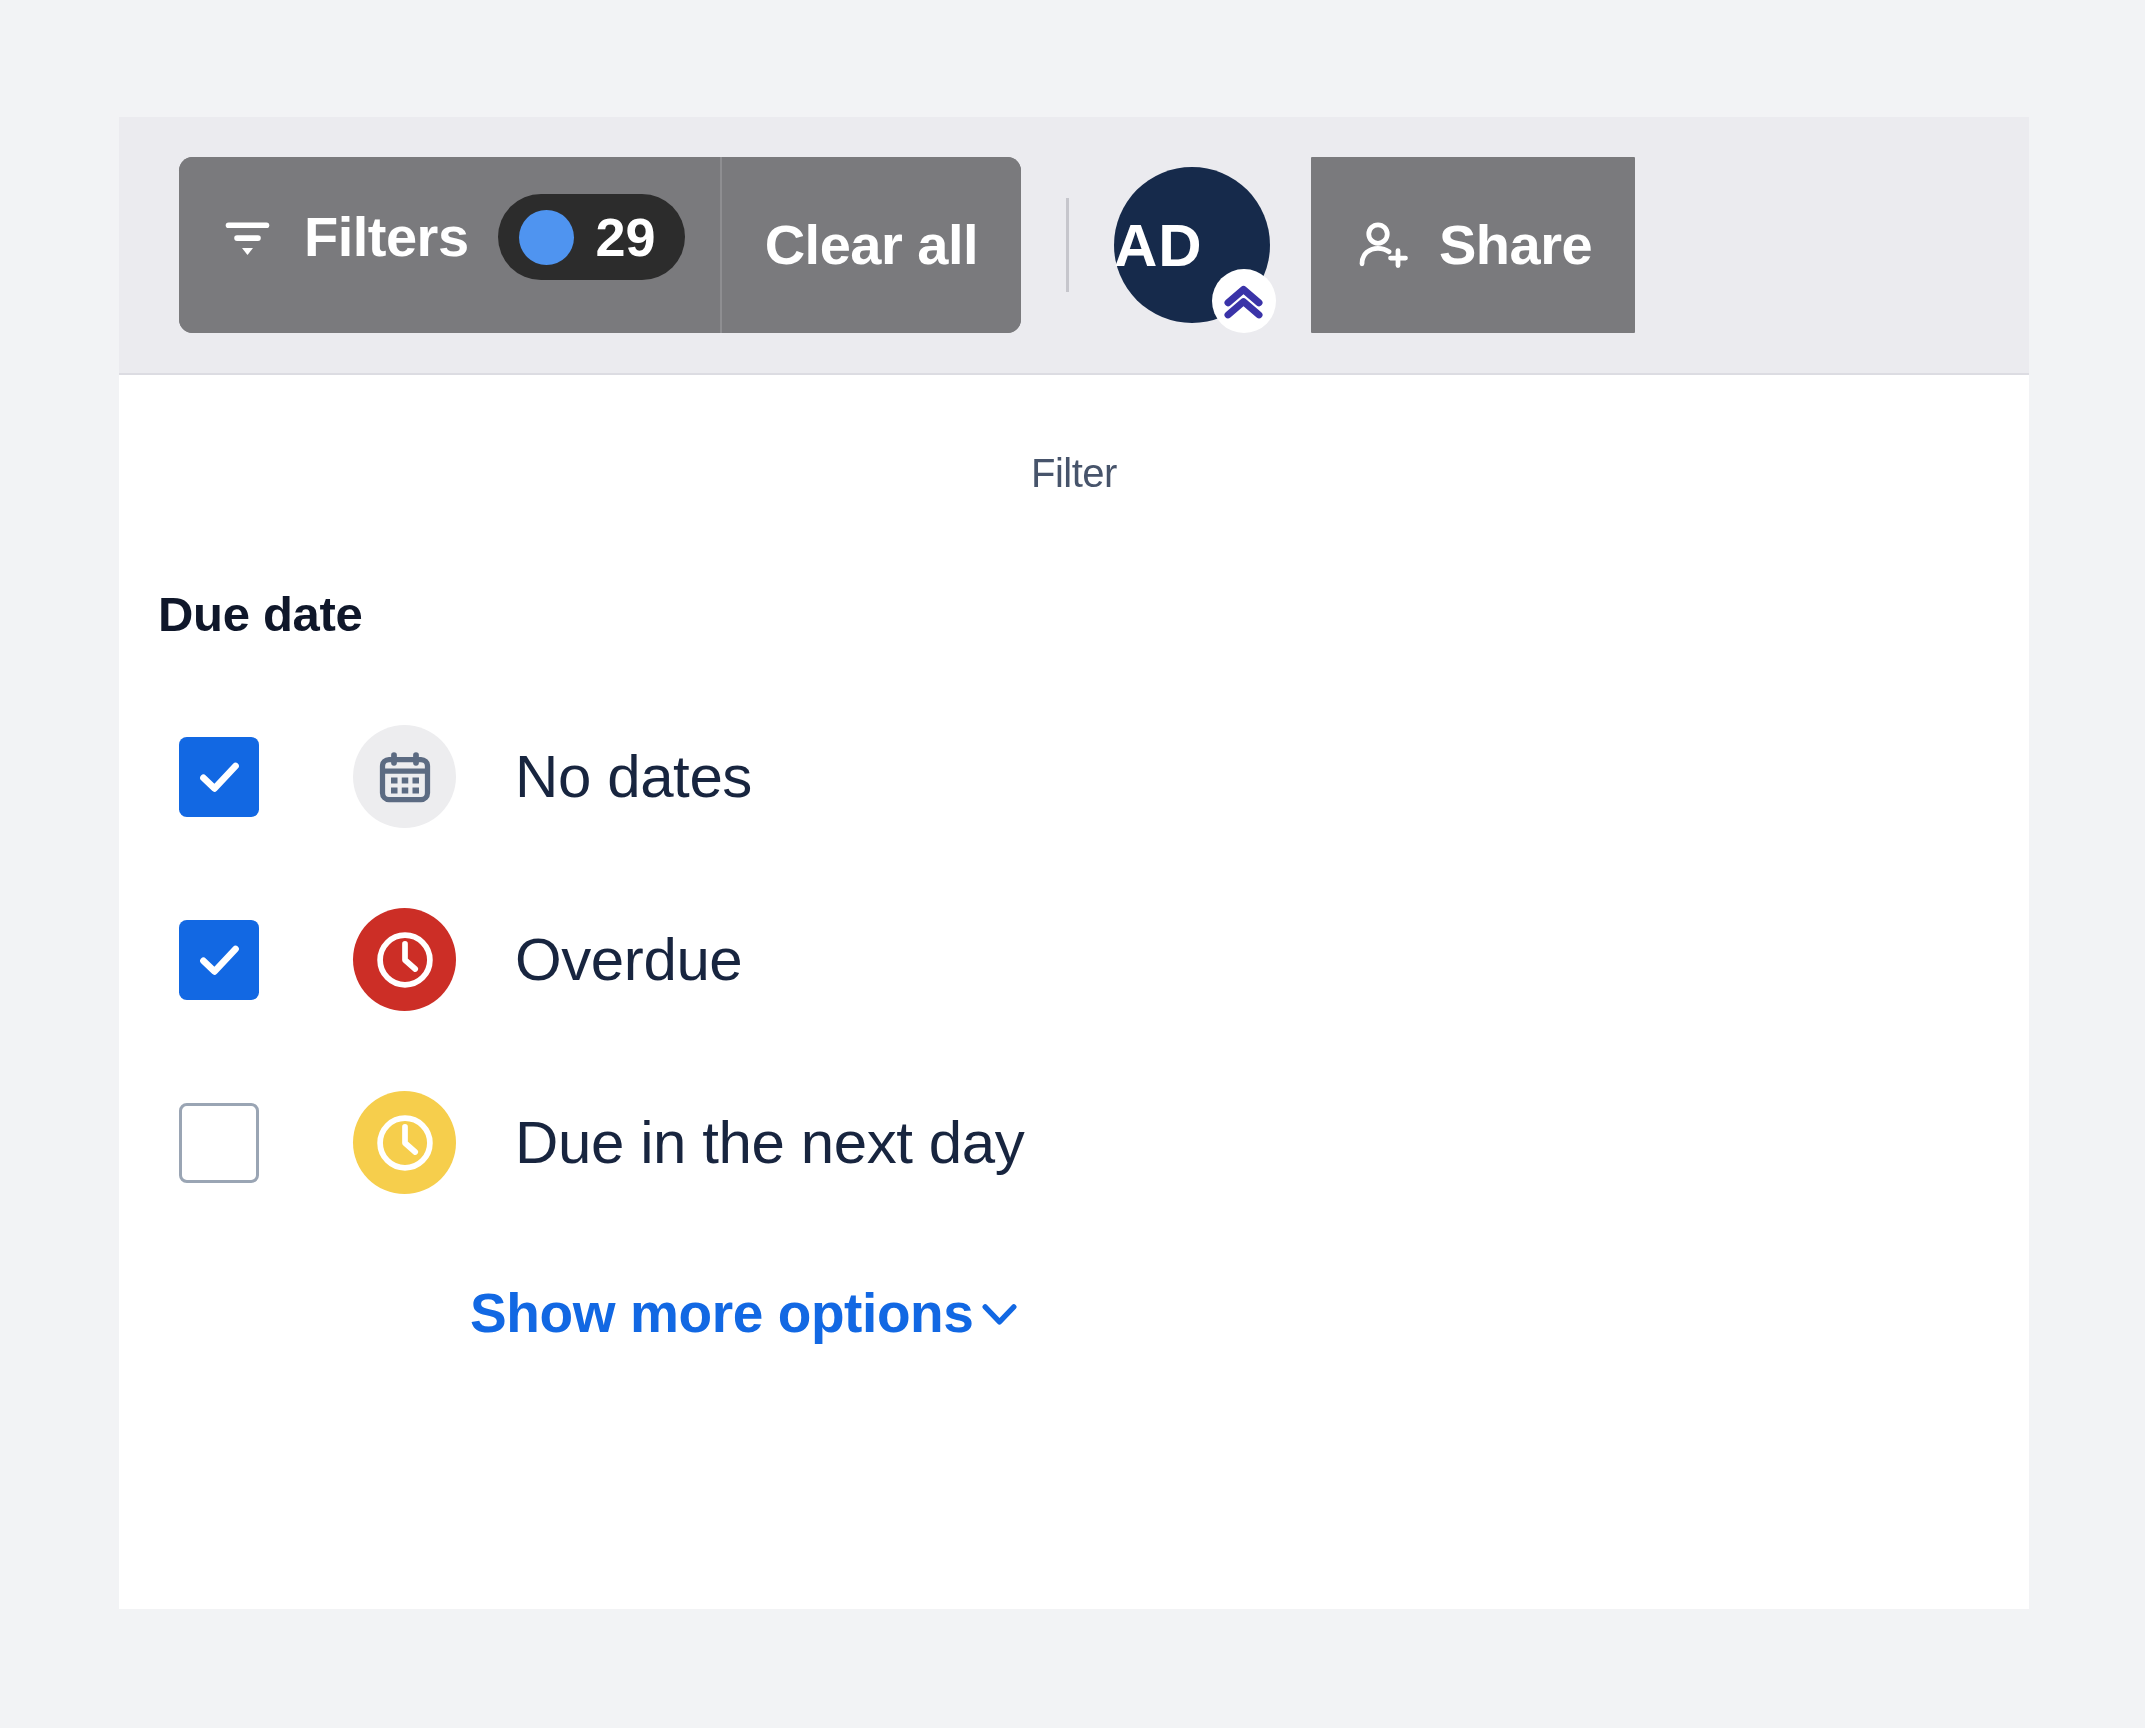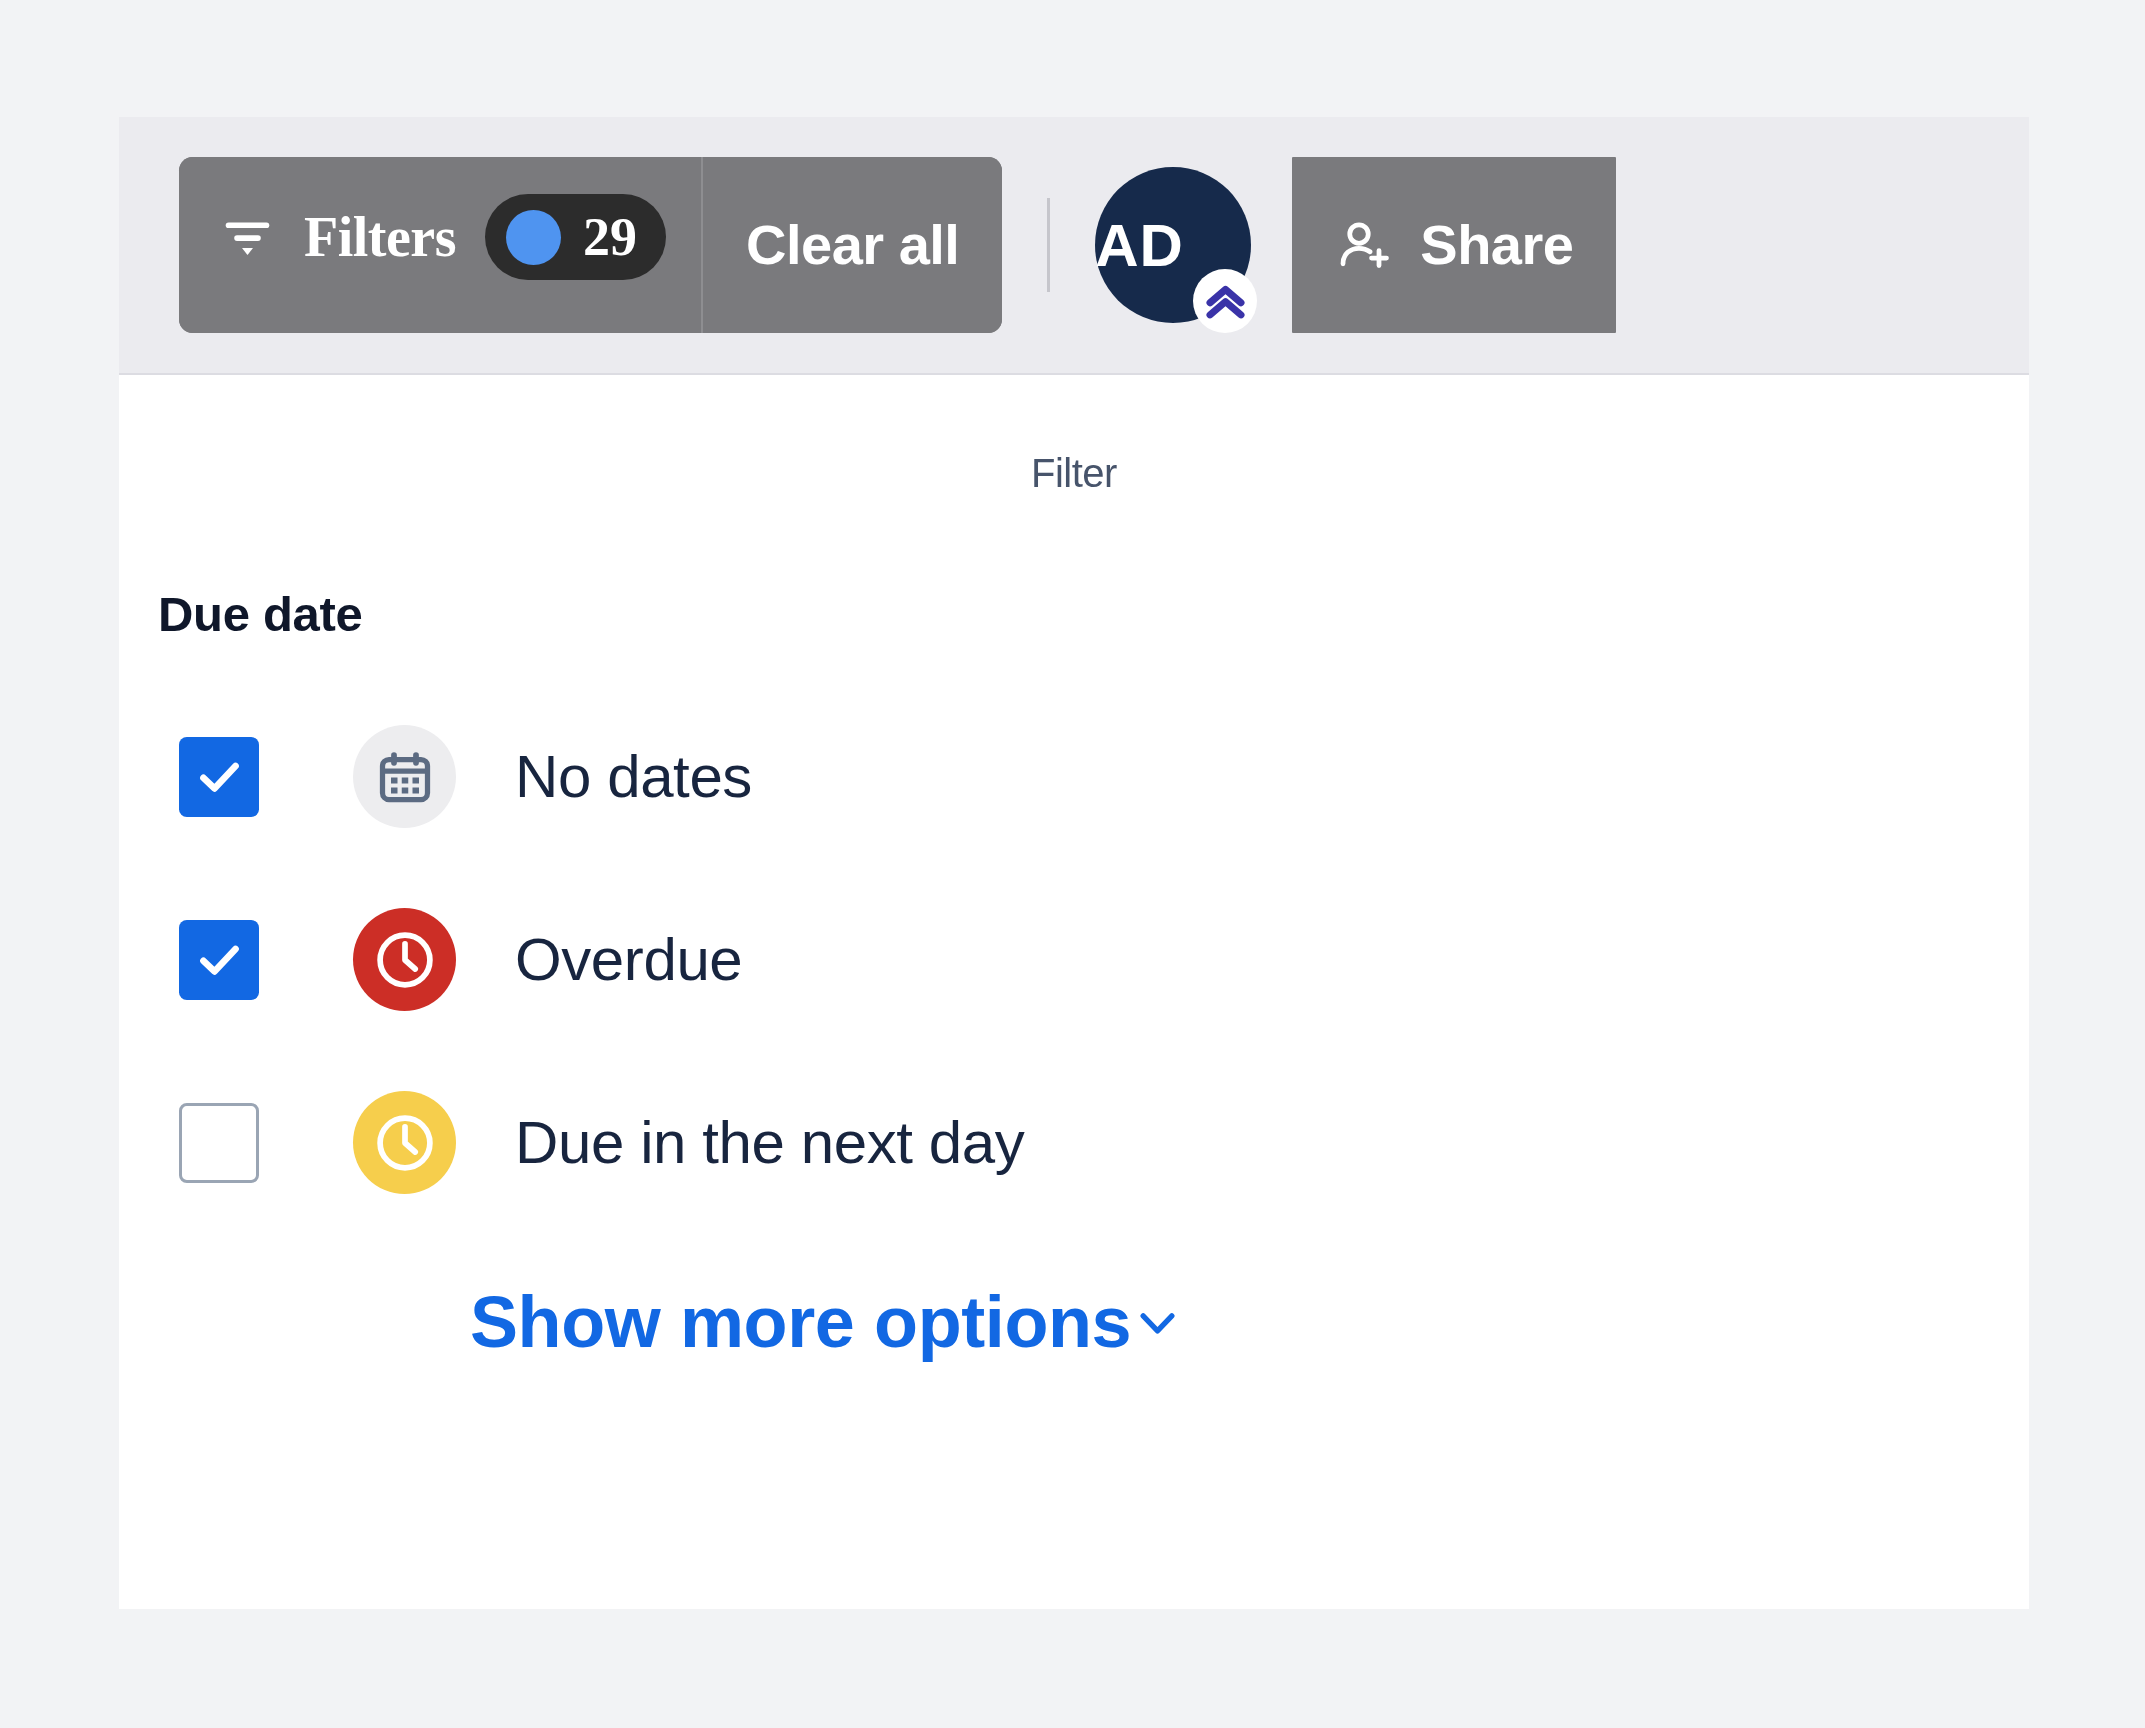--- a/index.html
+++ b/index.html
@@ -52,21 +52,20 @@
   }
 
   .btn-filters {
     display: flex;
     align-items: center;
     gap: 29px;
     padding: 0 35px 16px 41px;
     background: #7A7A7D;
     border-right: 2.9px solid #8E8E91;
     cursor: pointer;
-    font-family: Liberation Serif, serif;
   }
 
   .filter-icon {
     width: 55px;
     height: 55px;
     display: block;
   }
 
   .btn-label {
     color: #FFFFFF;
@@ -235,21 +234,21 @@
     font-weight: 400;
     letter-spacing: -0.4px;
     white-space: nowrap;
   }
 
   .show-more {
     display: flex;
     align-items: center;
     padding: 47px 0 0 351px;
     color: #1268E3;
-    font-size: 72px;
+    font-size: 55px;
     font-weight: 700;
     letter-spacing: -0.4px;
     cursor: pointer;
     width: max-content;
   }
   .chev-down { width: 53px; height: 53px; display: block; }
 </style>
 </head>
 <body>
 

